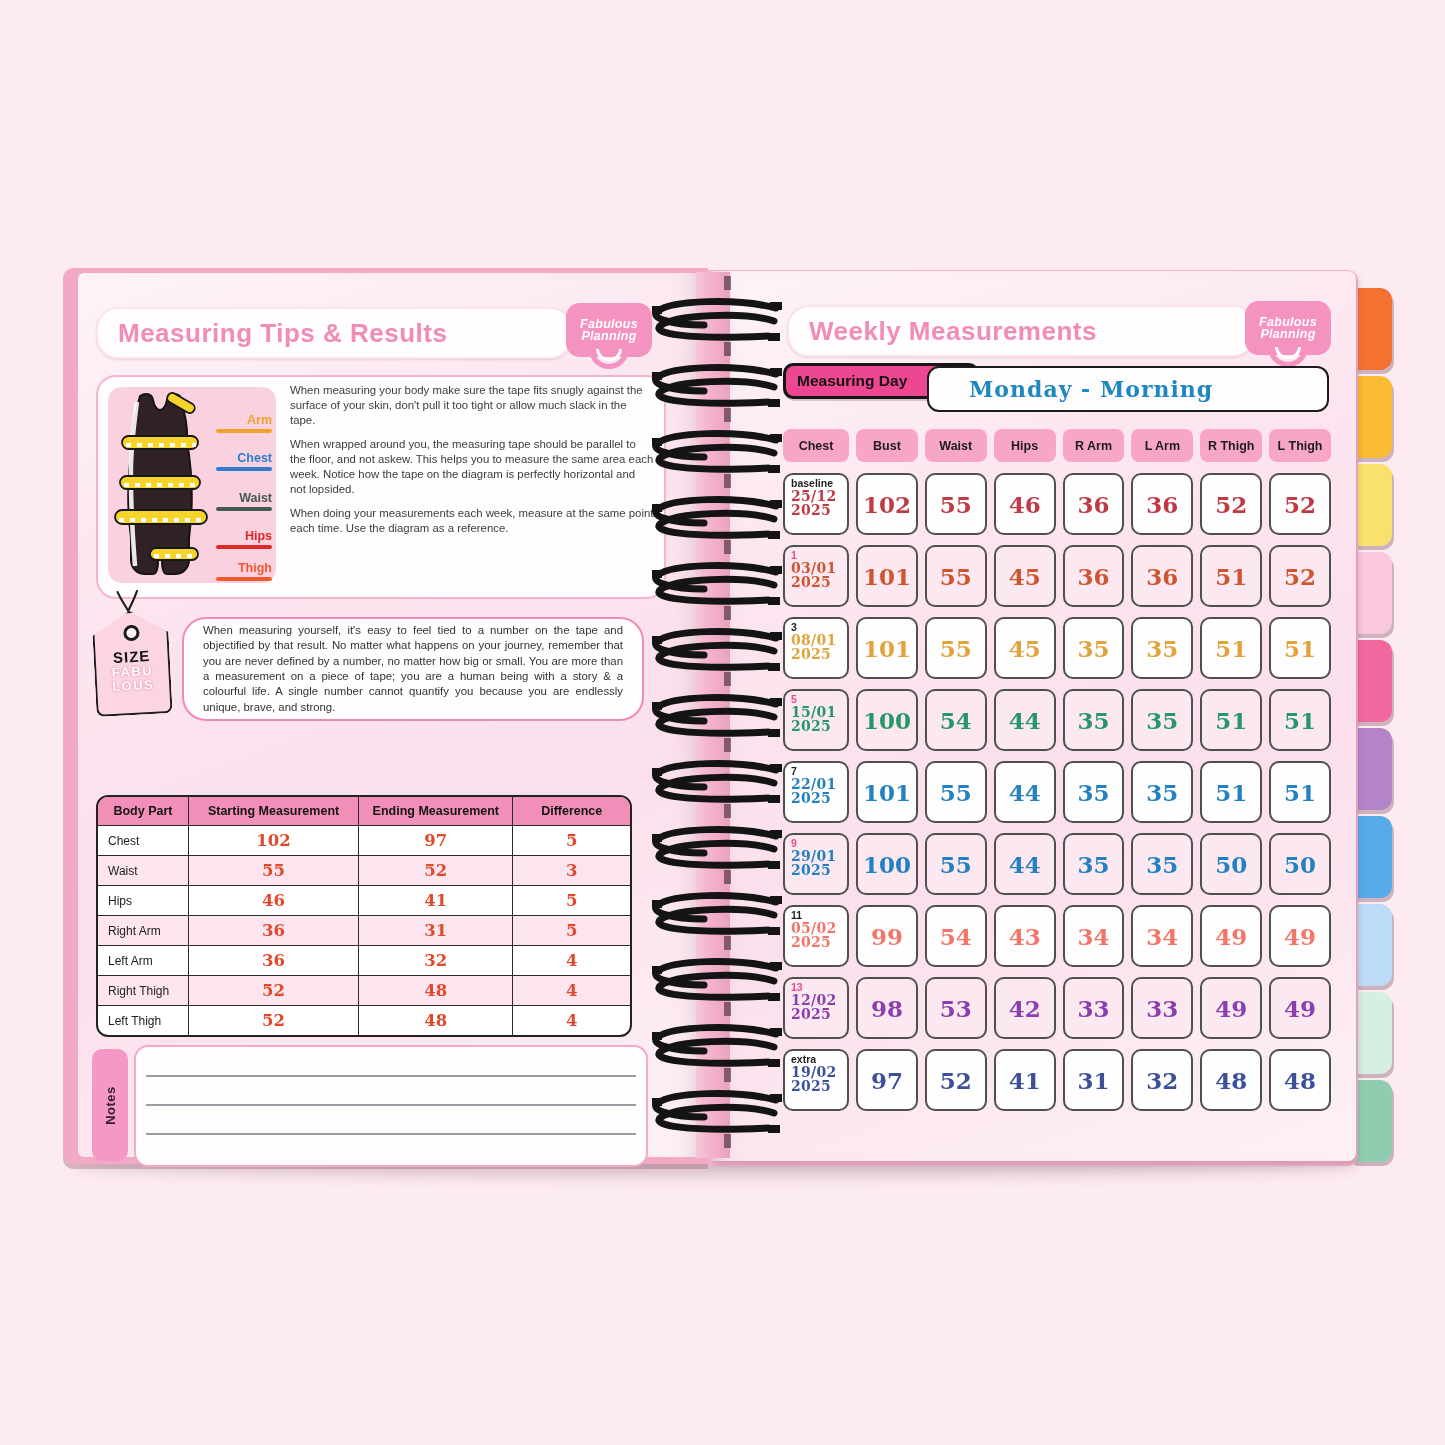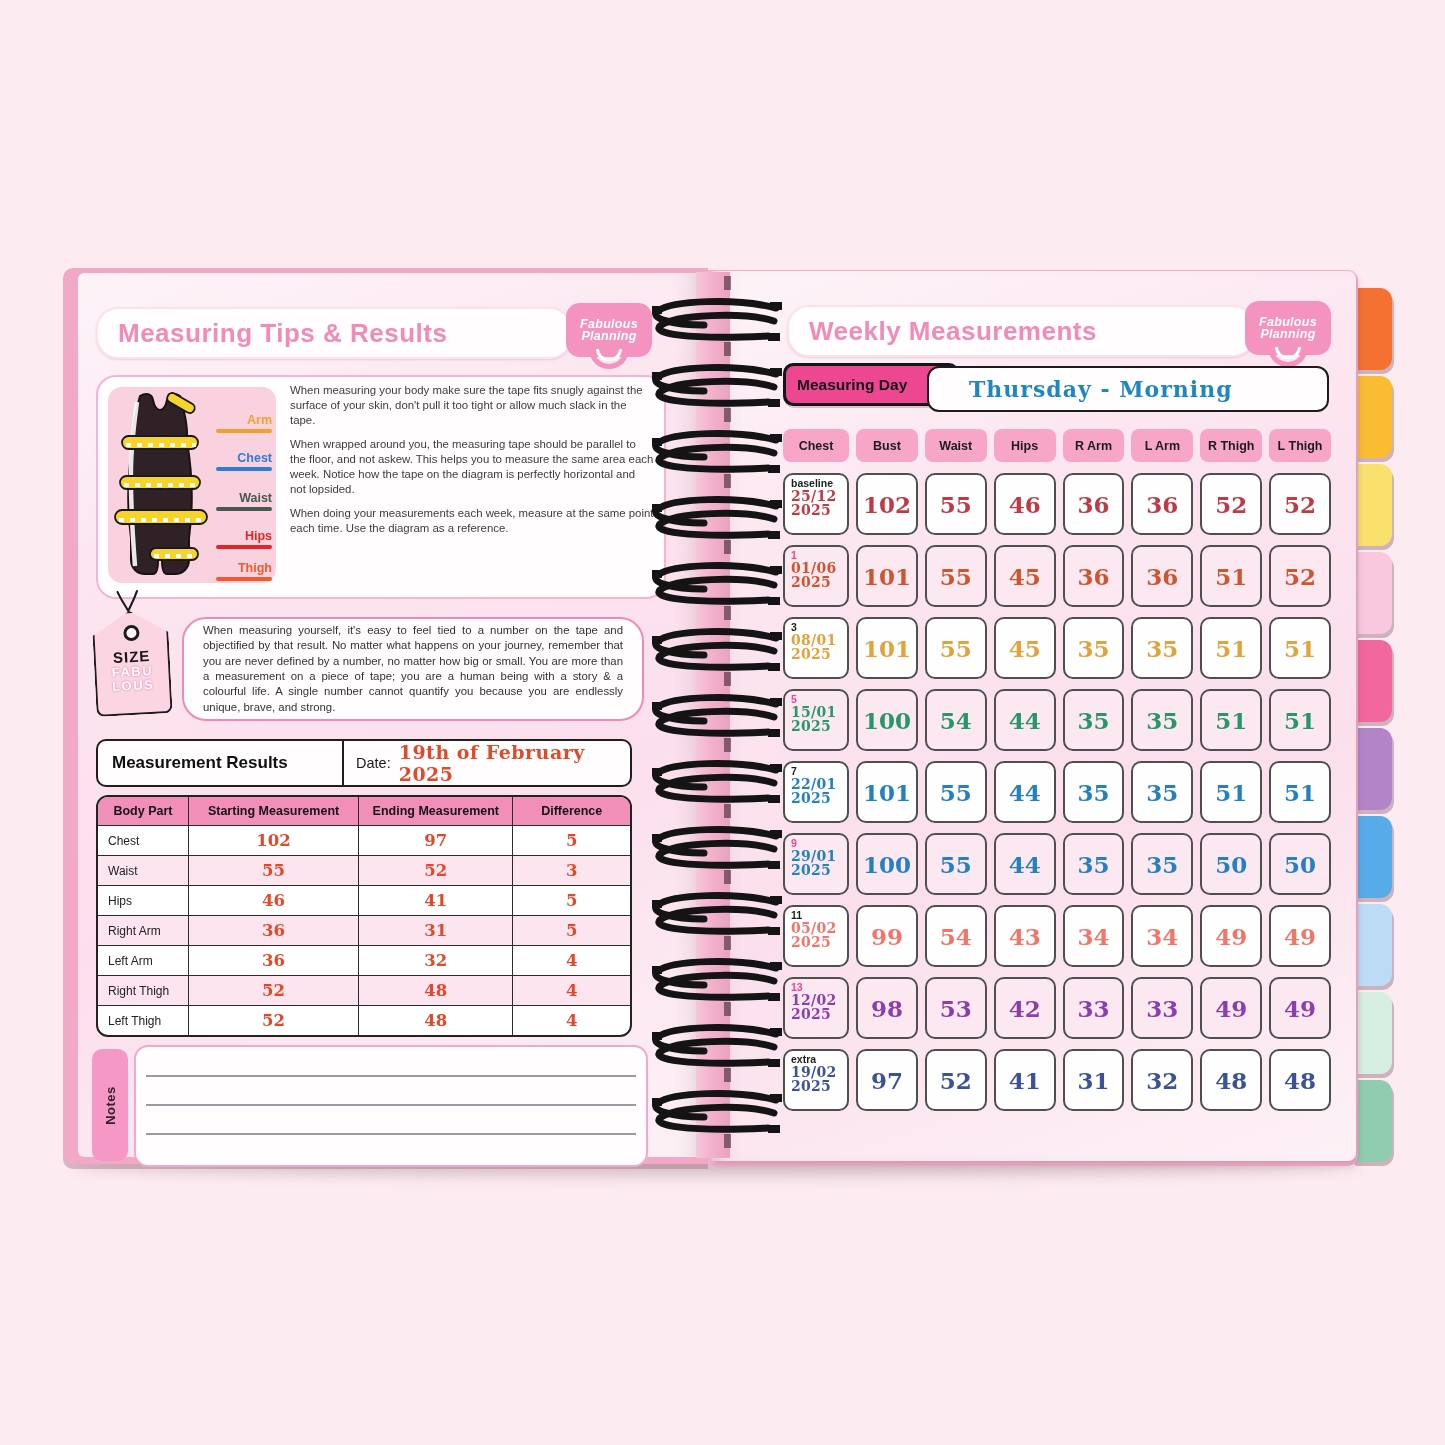--- a/index.html
+++ b/index.html
@@ -95,22 +95,22 @@
     color:#e2492a;text-align:center;}
 
   .notes-tab{position:absolute;left:14px;top:776px;width:36px;height:112px;background:#f598c5;
     border-radius:10px;display:flex;align-items:center;justify-content:center;}
   .notes-tab span{transform:rotate(-90deg);font-size:13px;font-weight:bold;color:#35202b;letter-spacing:.5px;}
   .notes-box{position:absolute;left:56px;top:772px;width:510px;height:118px;background:#fffdfe;
     border:2px solid #f2a9ca;border-radius:14px;}
   .notes-box .rule{position:absolute;left:10px;right:10px;height:1.5px;background:#9b9ba4;}
 
   
-  .ribbon-wrap{position:absolute;left:72px;top:92px;width:176px;height:43px;
-    filter:drop-shadow(1px 2px 0 rgba(120,60,80,.25));}
+  .ribbon-wrap{position:absolute;left:72px;top:92px;width:176px;height:36px;
+    filter:drop-shadow(1px 2px 0 rgba(120,60,80,.25));padding-left:20px;}
   .ribbon-outer{position:absolute;inset:0;background:#161616;
     clip-path:polygon(0 0,100% 0,calc(100% - 20px) 50%,100% 100%,0 100%);border-radius:10px;}
   .ribbon-inner{position:absolute;inset:3px;background:#ee4791;
     clip-path:polygon(0 0,100% 0,calc(100% - 19px) 50%,100% 100%,0 100%);border-radius:8px;
     display:flex;align-items:center;padding-left:11px;box-sizing:border-box;}
   .ribbon-inner span{font-size:15.5px;font-weight:bold;color:#141414;}
   .day-box{position:absolute;left:216px;top:95px;width:402px;height:46px;background:#fffdfe;
     border:2.5px solid #1c1c1c;border-radius:12px;display:flex;align-items:center;box-sizing:border-box;}
   .day-box span{font-family:"DejaVu Serif",serif;font-weight:bold;font-size:22px;color:#1d87c2;
     margin-left:40px;letter-spacing:1px;}
@@ -209,27 +209,20 @@
           <span class="s2">FABU</span>
           <span class="s2">LOUS</span>
         </div>
         <div class="hole"></div>
       </div>
 
       <div class="quote-box">
         <p>When measuring yourself, it's easy to feel tied to a number on the tape and objectified by that result. No matter what happens on your journey, remember that you are never defined by a number, no matter how big or small. You are more than a measurement on a piece of tape; you are a human being with a story &amp; a colourful life. A single number cannot quantify you because you are endlessly unique, brave, and strong.</p>
       </div>
 
-      <div class="results-header">
-        <div class="hcell left">Measurement Results</div>
-        <div class="hcell right">
-          <span>Date:</span>
-          <span class="date-val">19th of February 2025</span>
-        </div>
-      </div>
 
       <div class="results-table-wrap">
         <table class="results">
           <thead>
               <tr>
                 <th style="width: 17%;">Body Part</th>
                 <th style="width: 32%;">Starting Measurement</th>
                 <th style="width: 29%;">Ending Measurement</th>
                 <th style="width: 22%;">Difference</th>
               </tr>
@@ -303,21 +296,21 @@
           </span>
       </div>
 
       <div class="ribbon-wrap">
         <div class="ribbon-outer"></div>
         <div class="ribbon-inner">
           <span>Measuring Day</span>
         </div>
       </div>
       <div class="day-box">
-        <span>Thursday - Morning</span>
+        <span>Monday - Morning</span>
       </div>
 
       <div class="chips-row">
           <div class="chip">Chest</div>
           <div class="chip">Bust</div>
           <div class="chip">Waist</div>
           <div class="chip">Hips</div>
           <div class="chip">R Arm</div>
           <div class="chip">L Arm</div>
           <div class="chip">R Thigh</div>
@@ -348,21 +341,21 @@
             <div class="wcell" style="background: rgb(255, 254, 254);">
               <span class="num" style="color: rgb(192, 58, 70);">52</span>
             </div>
             <div class="wcell" style="background: rgb(255, 254, 254);">
               <span class="num" style="color: rgb(192, 58, 70);">52</span>
             </div>
           </div>
           <div class="wrow">
             <div class="wcell week" style="background: rgb(252, 232, 241);">
               <span class="wk" style="color: rgb(238, 71, 145);">1</span>
-              <span class="dt" style="color: rgb(205, 85, 48);">01/06</span>
+              <span class="dt" style="color: rgb(205, 85, 48);">03/01</span>
               <span class="dt" style="color: rgb(205, 85, 48);">2025</span>
             </div>
             <div class="wcell" style="background: rgb(252, 232, 241);">
               <span class="num" style="color: rgb(205, 85, 48);">101</span>
             </div>
             <div class="wcell" style="background: rgb(252, 232, 241);">
               <span class="num" style="color: rgb(205, 85, 48);">55</span>
             </div>
             <div class="wcell" style="background: rgb(252, 232, 241);">
               <span class="num" style="color: rgb(205, 85, 48);">45</span>

